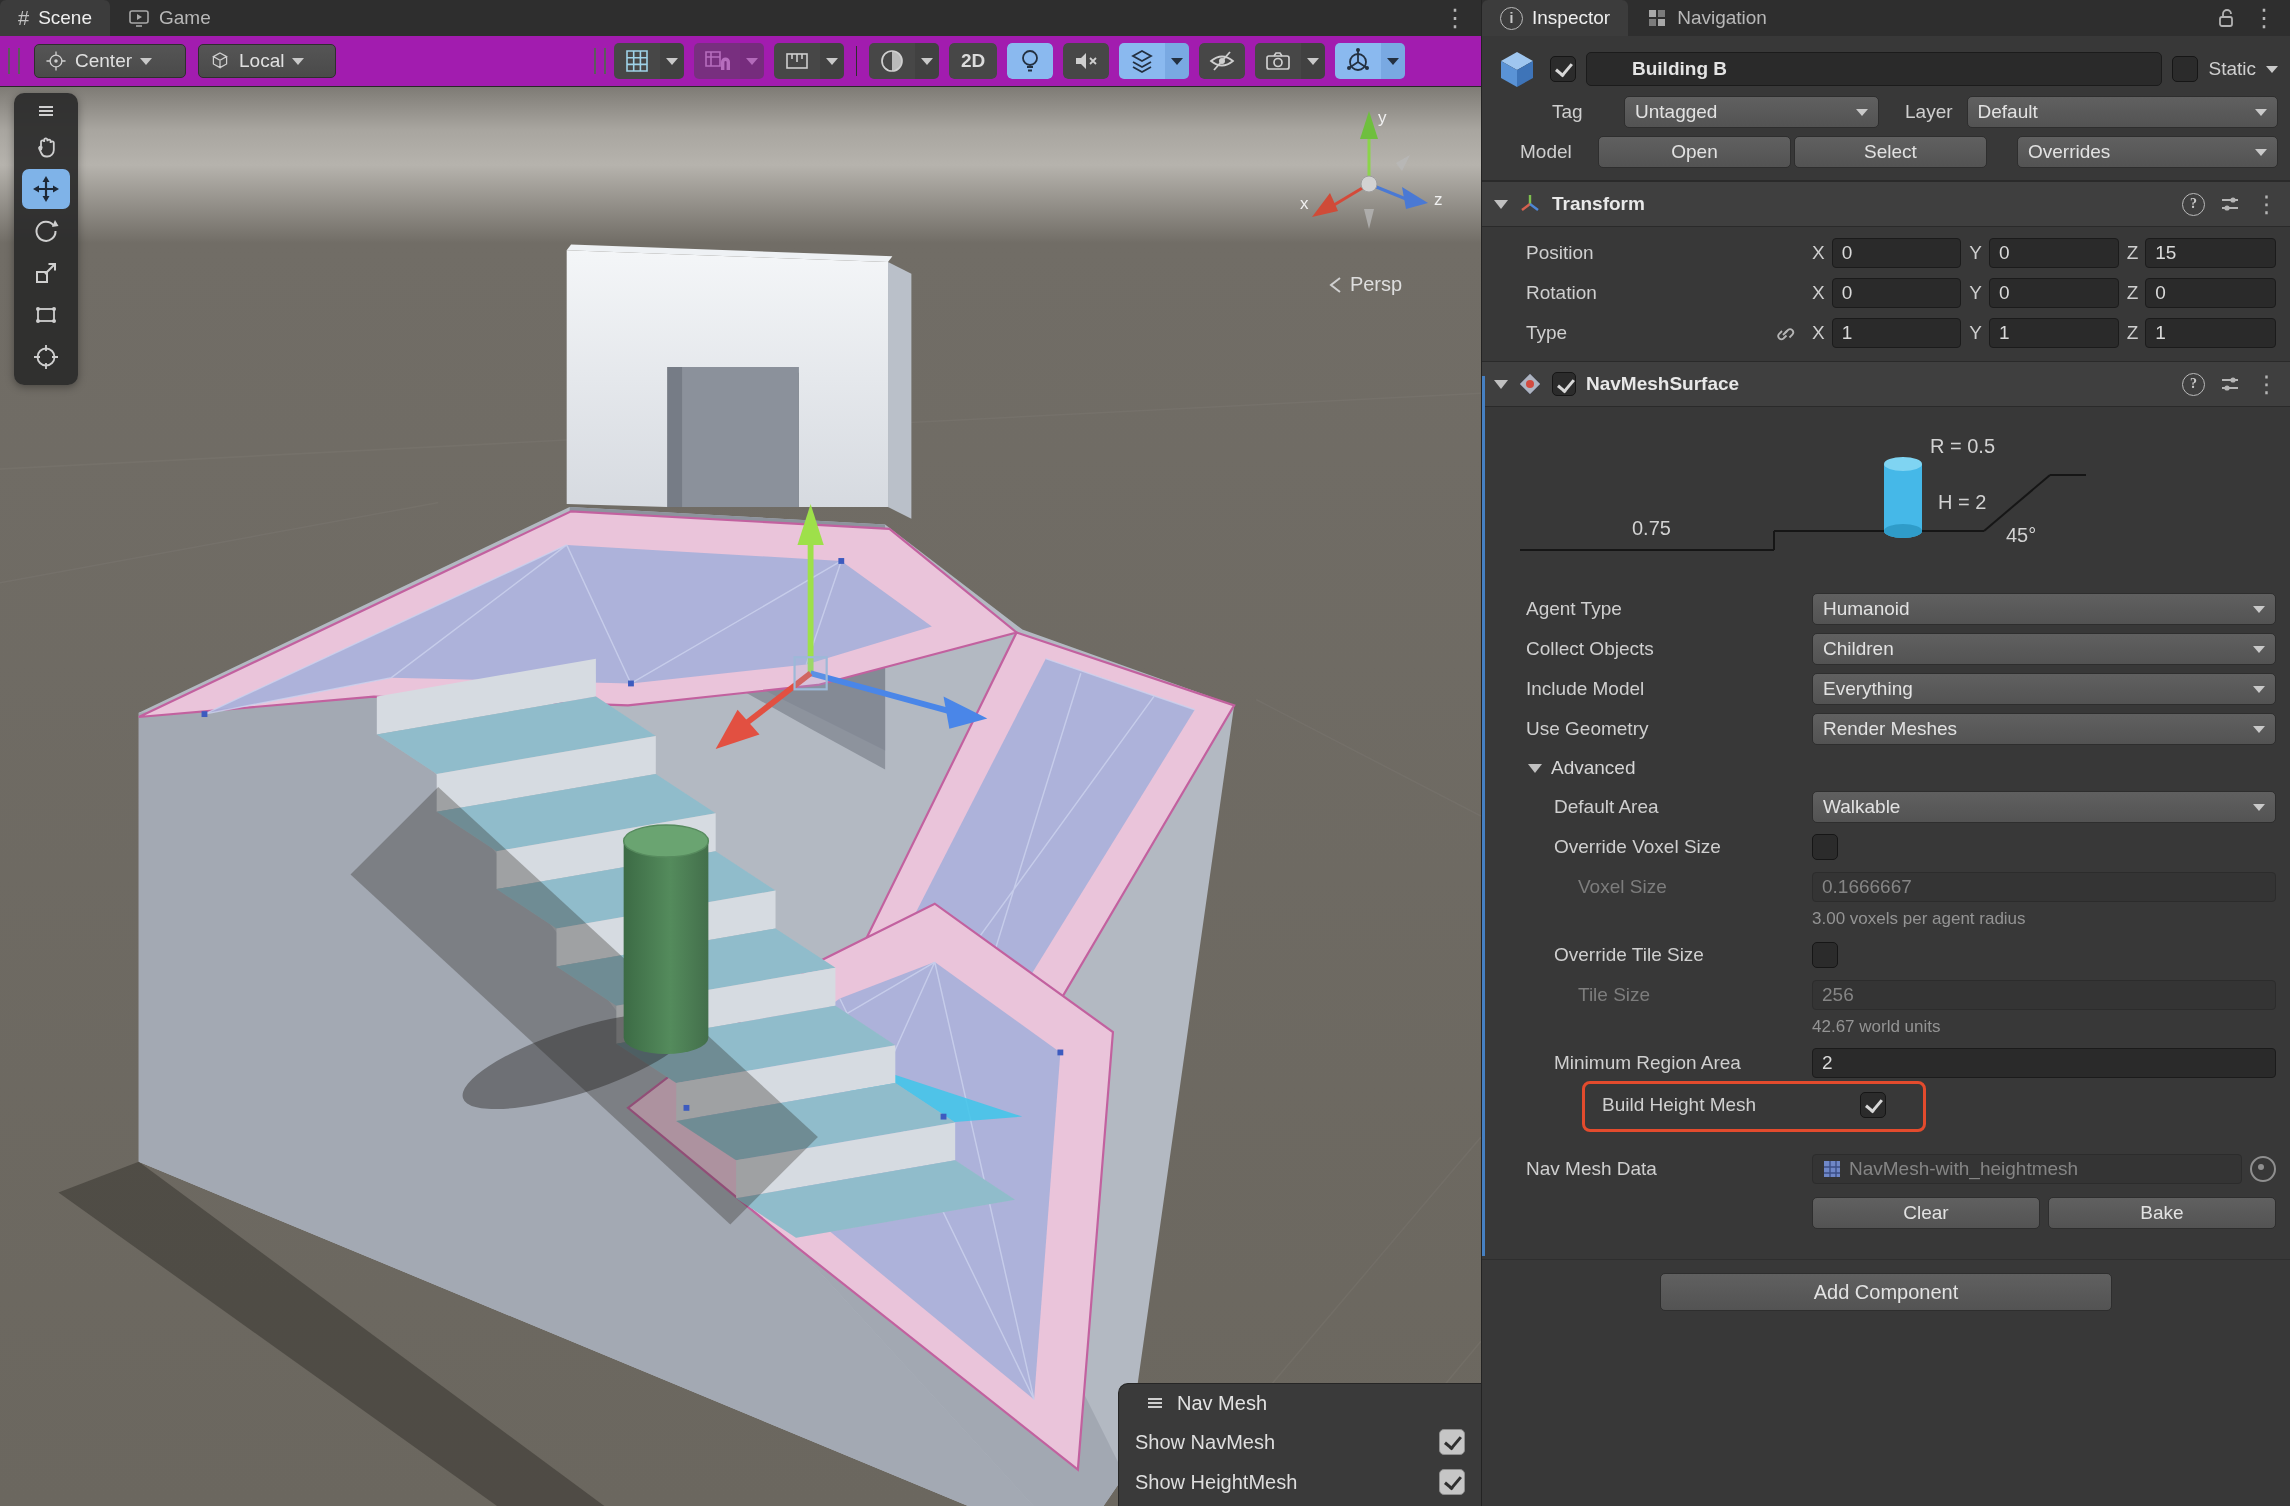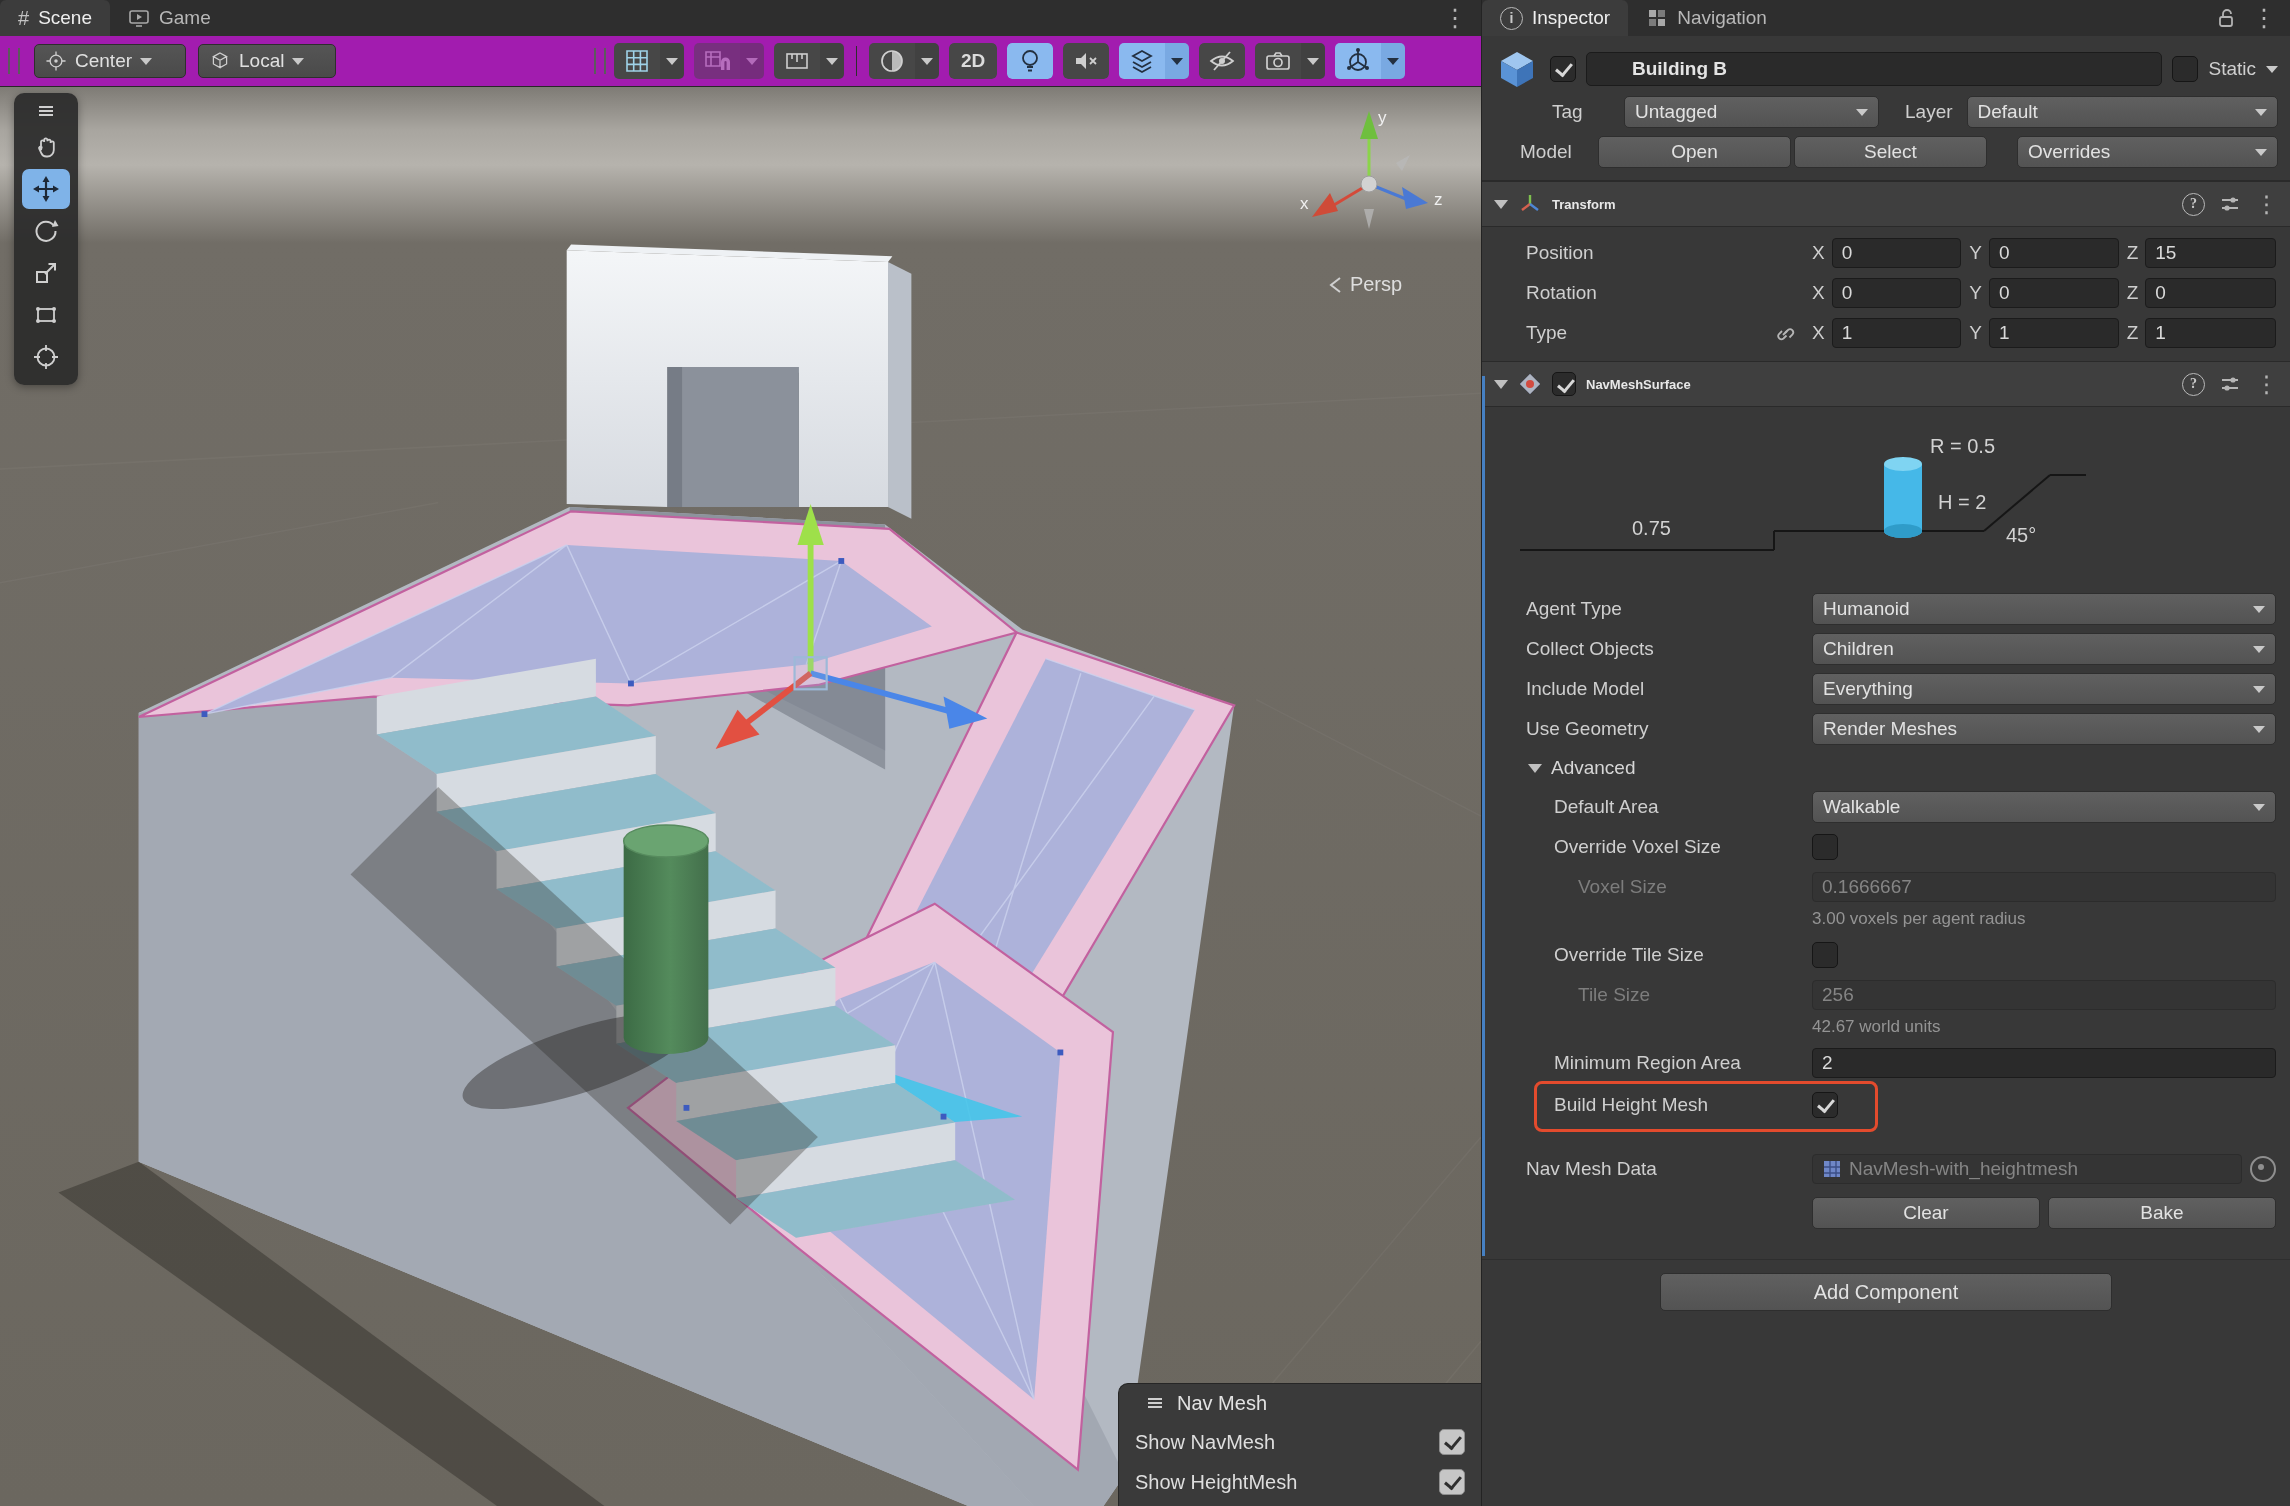--- a/index.html
+++ b/index.html
@@ -71,21 +71,21 @@
              border-left:1px solid #232323;box-sizing:border-box;}
   .nms-accent{position:absolute;left:0;top:340px;width:3px;height:880px;background:#4680c2;z-index:5;}
   .go-header{padding:10px 12px 8px 12px;border-bottom:1px solid #2a2a2a;}
   .go-row1{display:flex;align-items:center;gap:10px;height:46px;}
   .go-row{display:flex;align-items:center;height:40px;}
   .namefield{flex:1;height:32px;background:#2a2a2a;border:1px solid #1b1b1b;border-radius:5px;
              display:flex;align-items:center;padding:0 10px;font-size:19px;color:#e4e4e4;}
   .lbl{font-size:19px;color:#cfcfcf;}
   .comp-header{height:44px;background:#3f3f3f;border-top:1px solid #2a2a2a;border-bottom:1px solid #2a2a2a;
                display:flex;align-items:center;gap:10px;padding:0 12px;}
-  .comp-title{font-size:13px;font-weight:bold;color:#e8e8e8;}
+  .comp-title{font-size:19px;font-weight:bold;color:#e8e8e8;}
   .fold{width:0;height:0;border-left:7px solid transparent;border-right:7px solid transparent;
         border-top:9px solid #c0c0c0;flex:0 0 auto;}
   .hdr-icons{margin-left:auto;display:flex;align-items:center;gap:14px;color:#b5b5b5;}
   .irow{display:flex;align-items:center;min-height:40px;padding:0 14px 0 44px;}
   .ilabel{width:286px;flex:0 0 286px;font-size:19px;color:#cfcfcf;display:flex;align-items:center;box-sizing:border-box;}
   .ilabel.ind1{padding-left:28px;}
   .ilabel.ind2{padding-left:52px;}
   .ilabel.off{color:#7d7d7d;}
   .ival{flex:1;display:flex;align-items:center;gap:8px;}
   .field{height:30px;background:#2a2a2a;border:1px solid #1b1b1b;border-radius:4px;
@@ -798,21 +798,21 @@
 
     <div class="irow">
       <span class="ilabel ind1">Minimum Region Area</span>
       <div class="ival">
           <div class="field">
         <span>2</span>
           </div>
         </div>
     </div>
 
-    <div class="irow bhm-row" style="min-height:44px;">
+    <div class="irow bhm-row" style="min-height:44px;margin-left:48px;">
       <div class="bhm-box"></div>
       <span class="ilabel ind1">Build Height Mesh</span>
       <div class="ival">
           <span class="cb checked"></span>
         </div>
     </div>
 
     <div class="irow" style="margin-top:22px;">
       <span class="ilabel">Nav Mesh Data</span>
       <div class="ival">

